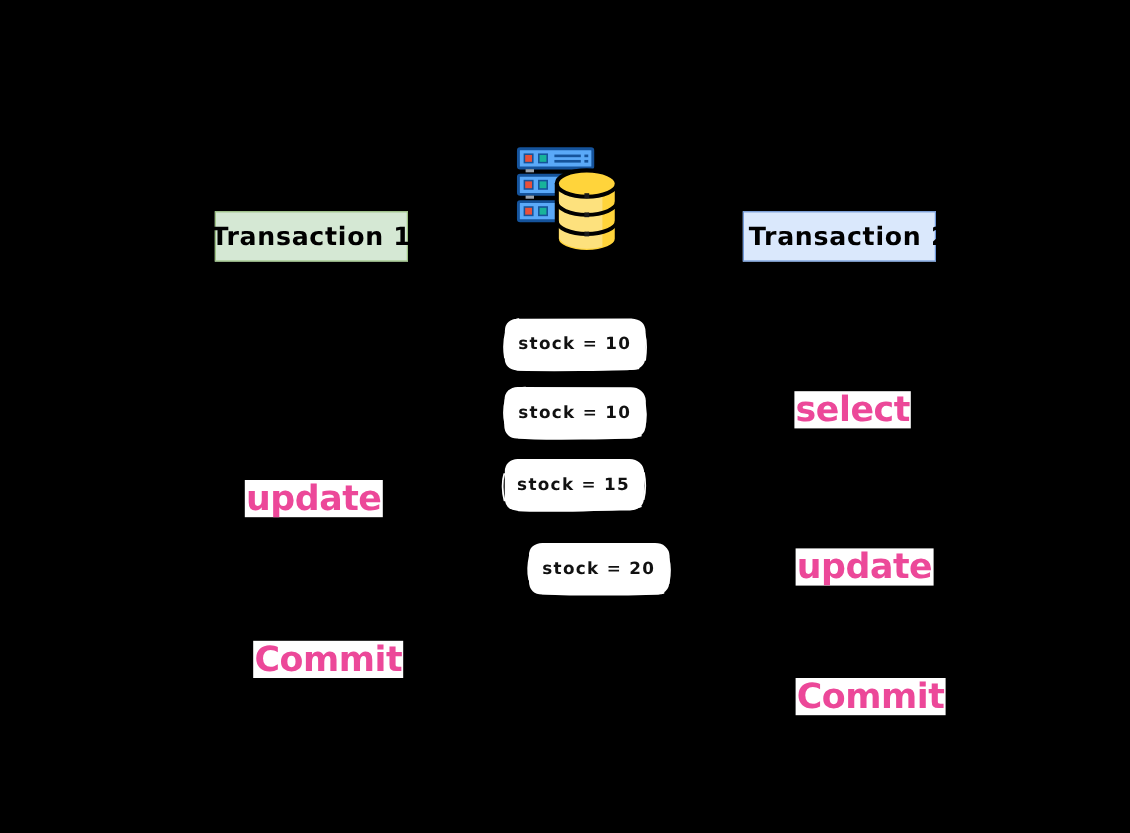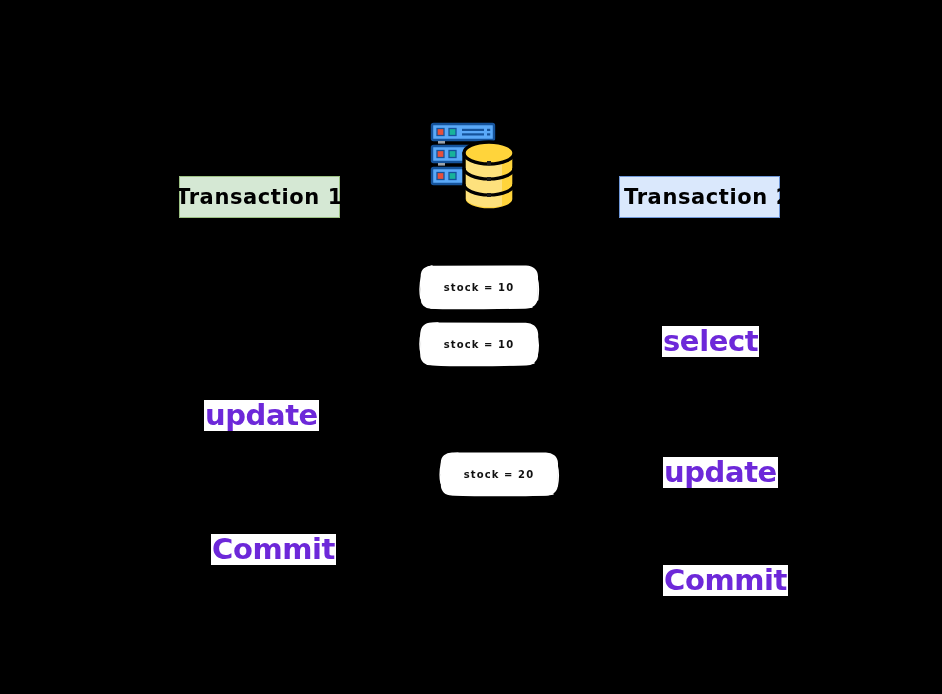--- a/index.html
+++ b/index.html
@@ -74,35 +74,35 @@
   }
   .stock-box .stock-label {
     position: absolute;
     left: 0; top: 0;
     width: 122px; height: 46px;
     display: flex;
     align-items: center;
     justify-content: center;
     font-family: "DejaVu Sans", sans-serif;
     font-weight: 700;
-    font-size: 10px;
+    font-size: 14px;
     letter-spacing: 1.1px;
     color: #111111;
     white-space: nowrap;
   }
   #stock-box-0 { left: 418px; top: 264px; }
   #stock-box-1 { left: 418px; top: 321px; }
   #stock-box-2 { left: 417px; top: 381px; }
   #stock-box-3 { left: 438px; top: 451px; }
 
   
   .op-label {
     position: absolute;
     background: #ffffff;
-    color: #6d28d9;
+    color: #ec4899;
     font-family: "DejaVu Sans", sans-serif;
     font-weight: 700;
     font-size: 29px;
     line-height: 1.08;
     letter-spacing: -0.4px;
     padding: 0px 1px;
     white-space: nowrap;
   }
   #op-t1-update { left: 204px; top: 400px; }
   #op-t1-commit { left: 211px; top: 534px; }
@@ -178,20 +178,27 @@
   </div>
 
   <div class="stock-box" id="stock-box-1">
     <svg class="sketch-svg" viewBox="0 0 122 46" xmlns="http://www.w3.org/2000/svg">
       <path d="M3.2 13 C3 6 7.5 2.4 13.5 2.2 L107 2.5 C114 2.2 119 6.5 119.4 13 L119.2 33 C119.5 39.5 114.5 43.4 108 43.8 L13.5 43.5 C7.5 43.8 3 40 3 33.5 Z" fill="#ffffff" stroke="#ffffff" stroke-width="1.6"></path>
       <path d="M5 9 C9 3.2 14 1.8 20 2 M118 12 C121 19 120.6 29 119 35 M116 42 C108 45 28 45.2 14 43.6 M3 32 C1.4 25 2 17 3.6 11" fill="none" stroke="#ffffff" stroke-width="1.5" stroke-linecap="round"></path>
     </svg>
     <div class="stock-label">stock = 10</div>
   </div>
 
+  <div class="stock-box" id="stock-box-2">
+    <svg class="sketch-svg" viewBox="0 0 122 46" xmlns="http://www.w3.org/2000/svg">
+      <path d="M4.5 12.5 C4.2 6 8.8 2.6 14.5 2.4 L107.5 2.2 C114 2.5 118.8 6.2 119 12.8 L118.8 33.5 C119 40 114.4 43.5 108 43.6 L14 43.8 C8 43.4 4.2 40 4.4 33 Z" fill="#ffffff" stroke="#ffffff" stroke-width="1.6"></path>
+      <path d="M3.2 14 C1.2 20 1.6 30 3.4 36 M6 9 C10 3.4 15 2 21 2.2 M117 41 C110 44.6 30 45.4 15 44.2 M119.6 13 C121 20 120.8 29 119.4 35" fill="none" stroke="#ffffff" stroke-width="1.5" stroke-linecap="round"></path>
+    </svg>
+    <div class="stock-label">stock = 15</div>
+  </div>
 
   <div class="stock-box" id="stock-box-3">
     <svg class="sketch-svg" viewBox="0 0 122 46" xmlns="http://www.w3.org/2000/svg">
       <path d="M3.6 12 C3.4 5.8 8 2.5 14 2.3 L107.6 2.4 C114.2 2.3 119 6 119.2 12.4 L119 33.6 C119.2 40 114.6 43.6 108 43.7 L13.8 43.6 C7.8 43.6 3.6 40.2 3.6 33.4 Z" fill="#ffffff" stroke="#ffffff" stroke-width="1.6"></path>
       <path d="M5.4 10 C9 4 14 2.2 20 2.2 M119 14 C120.6 20 120.4 29 119.2 35 M115 43 C107 45 27 45 14 43.4 M3 32 C1.6 25.5 2.2 18 3.6 12" fill="none" stroke="#ffffff" stroke-width="1.5" stroke-linecap="round"></path>
     </svg>
     <div class="stock-label">stock = 20</div>
   </div>
 
   <div class="op-label" id="op-t1-update">update</div>

